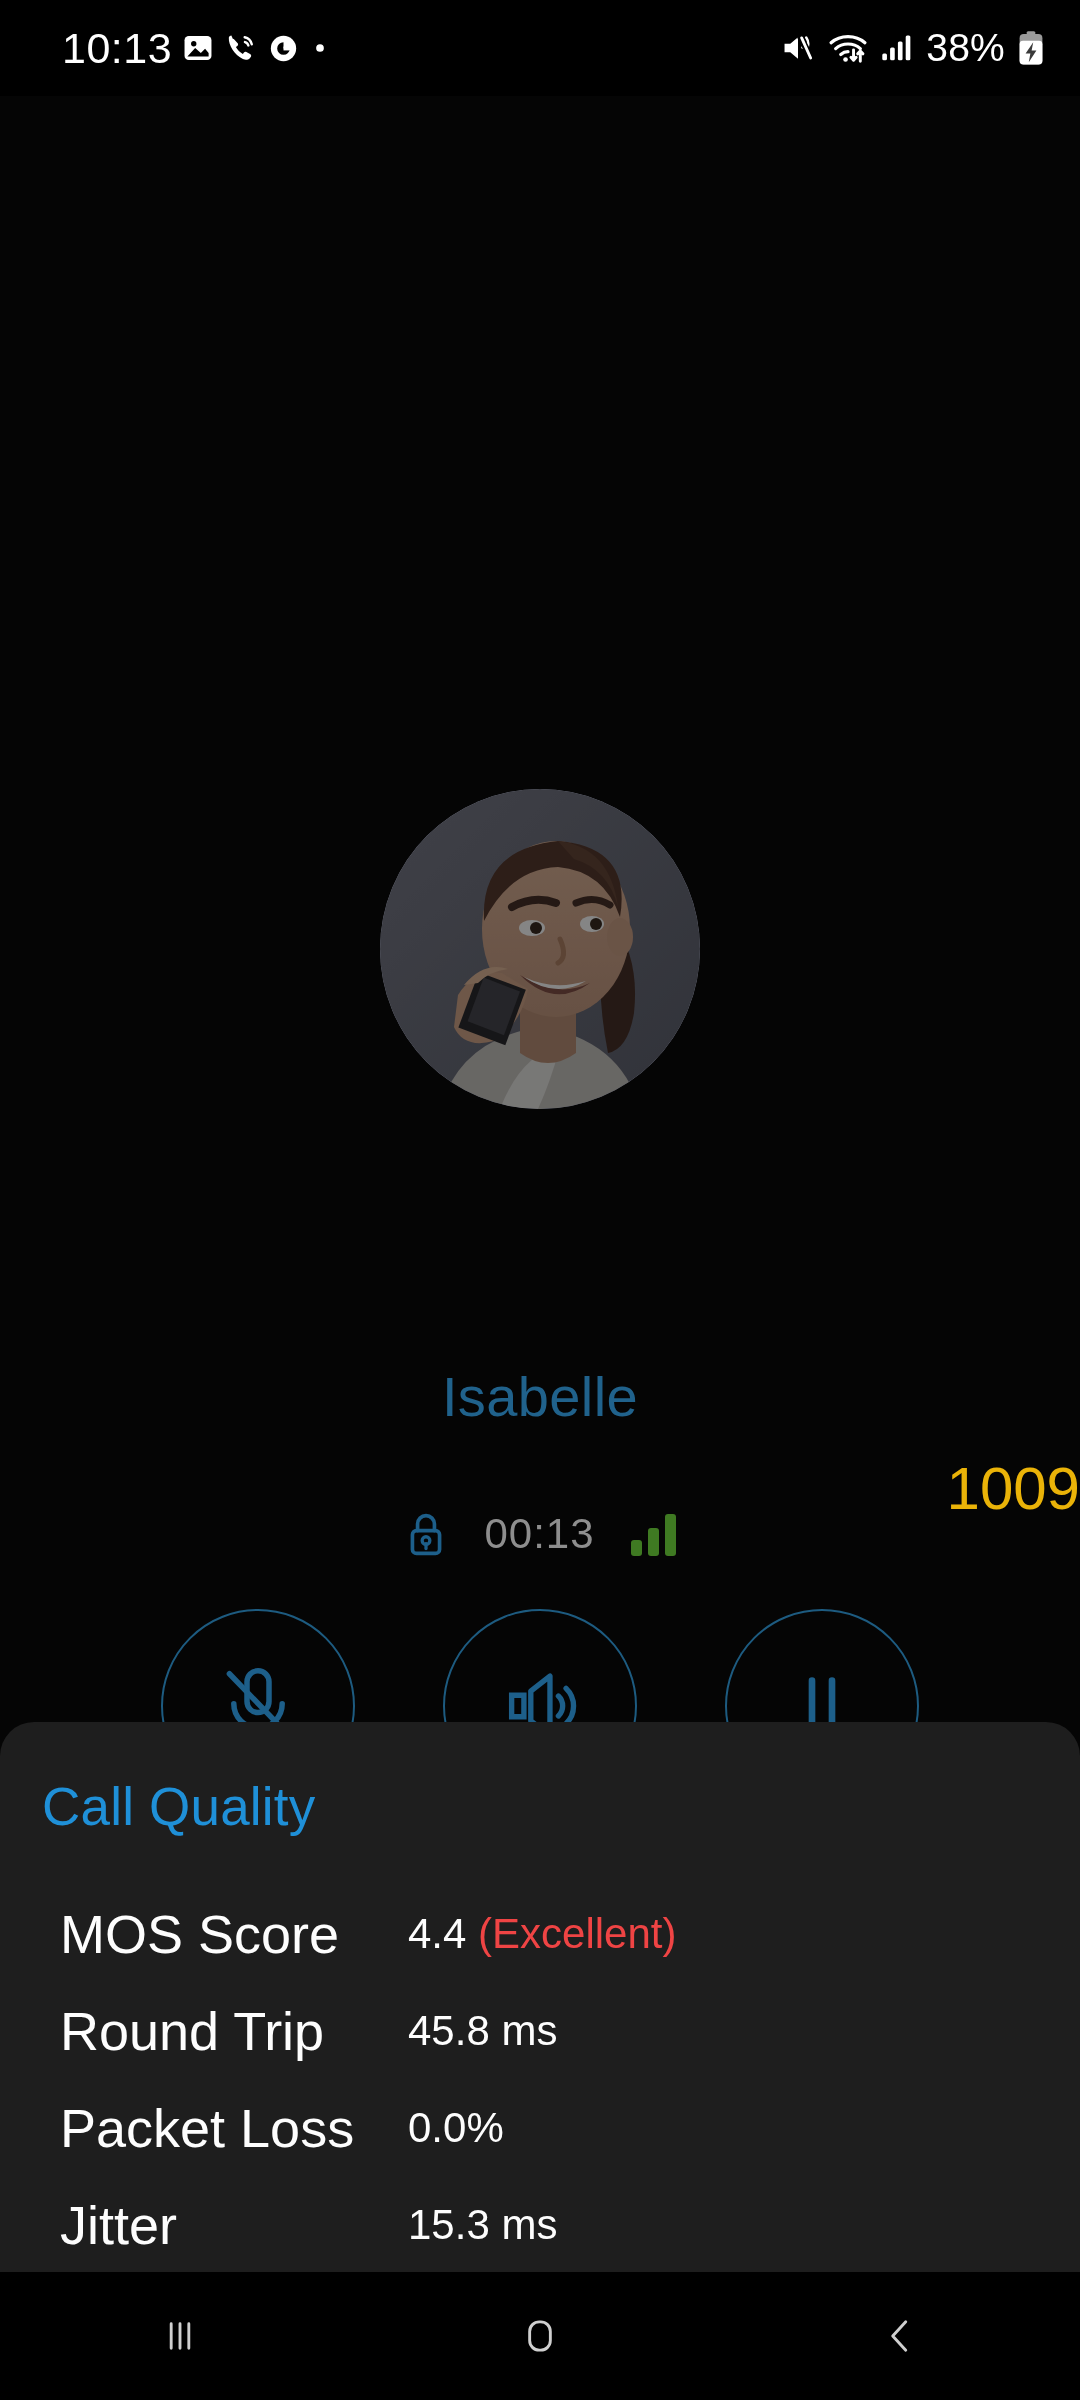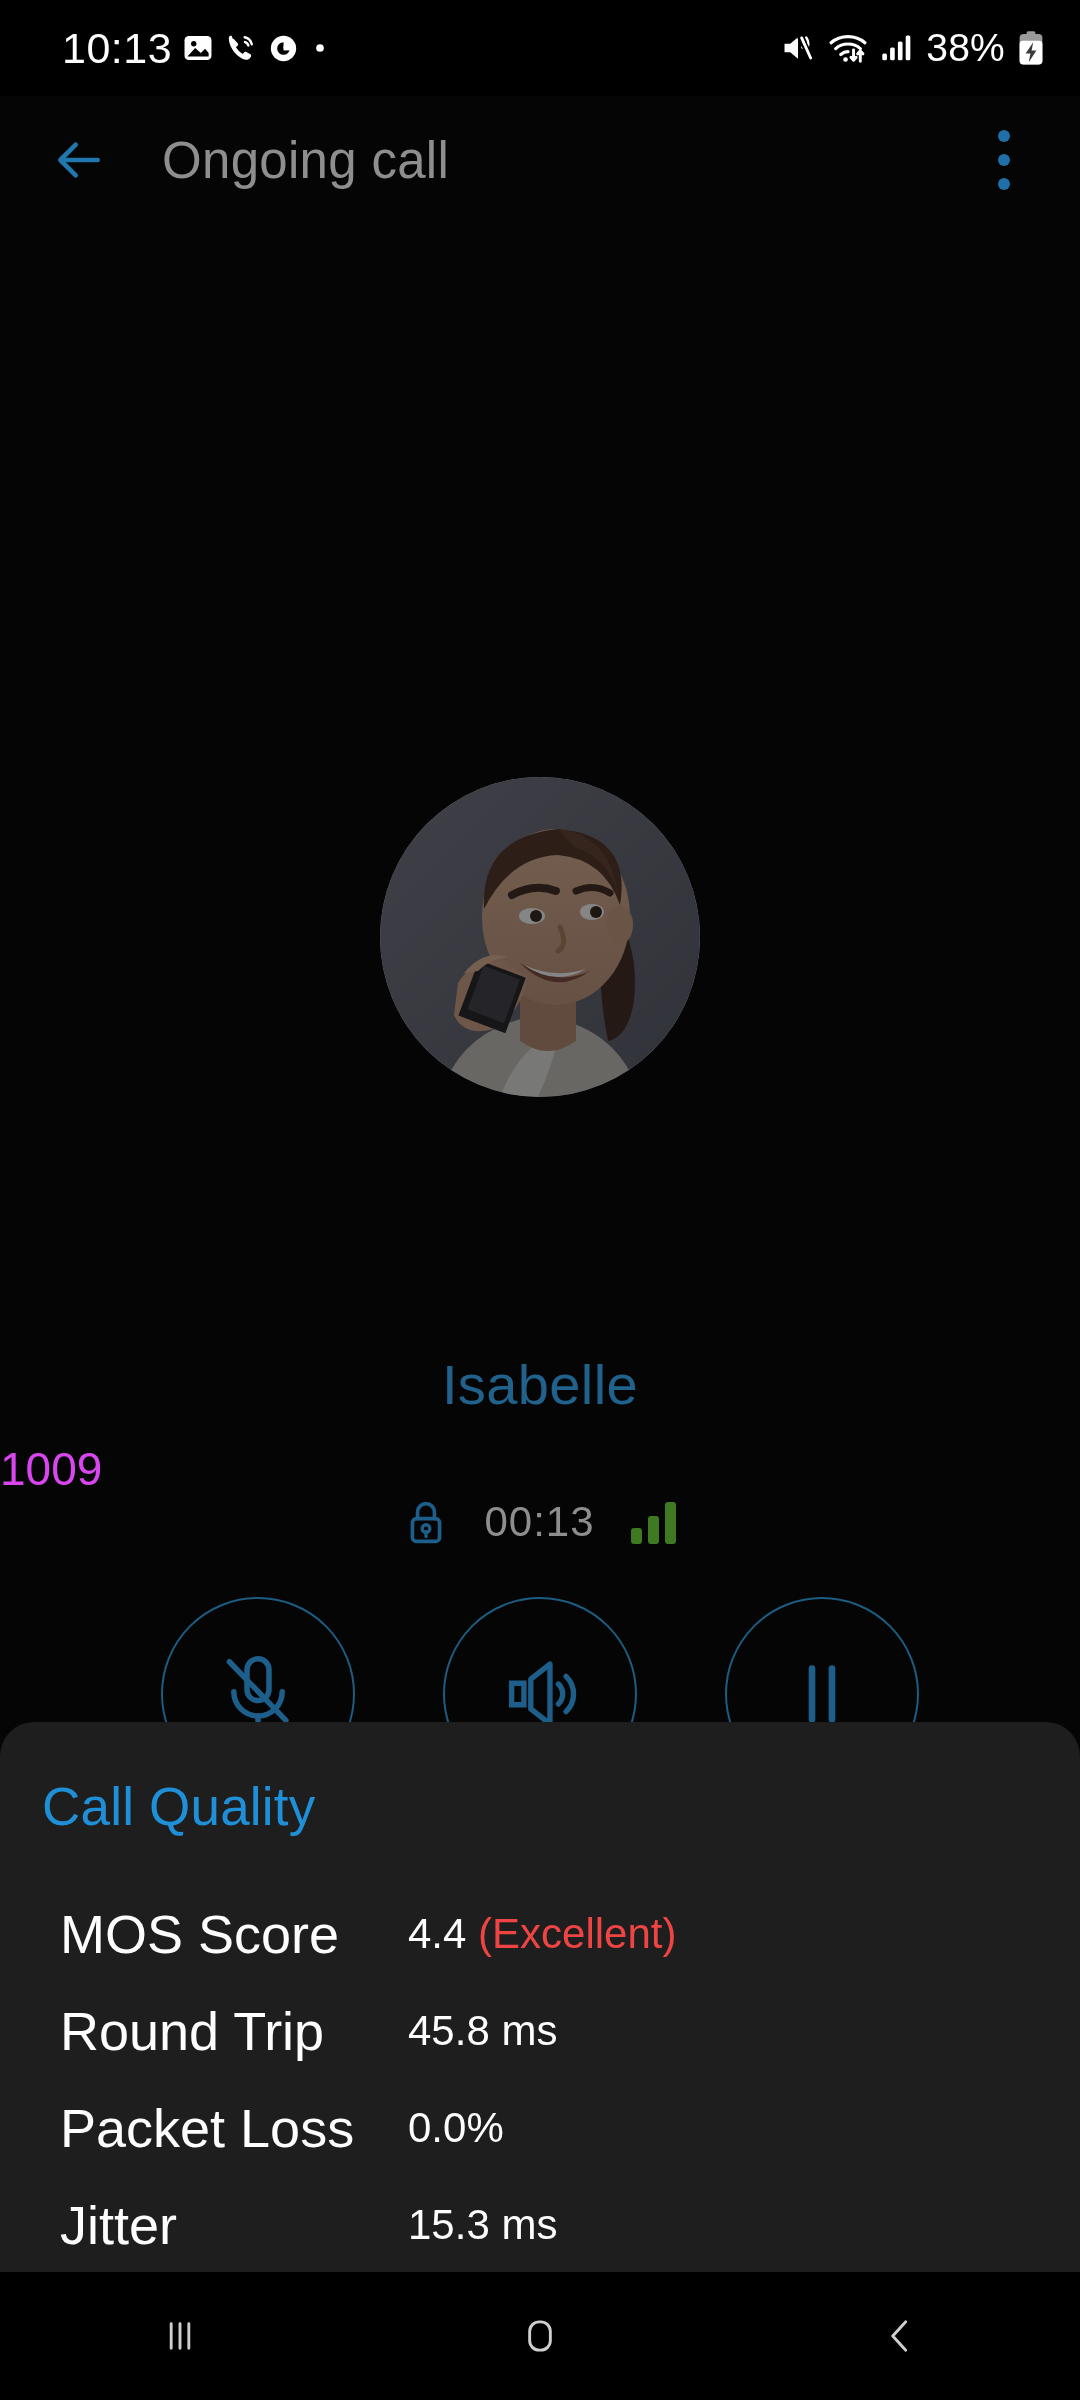--- a/index.html
+++ b/index.html
@@ -31,37 +31,37 @@
   .back-btn { width:78px; height:78px; display:flex; align-items:center; justify-content:center; }
   .appbar-title {
     font-size:51px; color:#8e8e8e; margin-left:44px; letter-spacing:0.3px;
   }
   .appbar-spacer { flex:1; }
   .kebab { width:72px; height:90px; display:flex; flex-direction:column; align-items:center; justify-content:center; gap:12px; }
   .kebab i { display:block; width:12px; height:12px; border-radius:50%; background:#1f6fa8; }
 
   
   .callarea {
-    position:absolute; top:212px; left:0; width:1080px; height:1500px;
+    position:absolute; top:224px; left:0; width:1080px; height:1500px;
     display:flex; flex-direction:column; align-items:center;
   }
   .avatar-wrap {
     position:absolute; top:565px; left:50%; transform:translateX(-50%);
     width:320px; height:320px; border-radius:50%; overflow:hidden;
     background:#6e7180;
   }
   .avatar-img { width:320px; height:320px; display:block; filter:brightness(0.52) saturate(0.85); }
 
   .contact-name {
     position:absolute; top:1140px; width:100%; text-align:center;
     font-size:56px; color:#20628c; letter-spacing:0.4px;
   }
   .contact-ext {
-    position:absolute; top:1230px; width:100%; text-align:left;
-    font-size:46px; color:#d946ef;
+    position:absolute; top:1230px; width:100%; text-align:right;
+    font-size:60px; color:#eab308;
   }
   .callmeta {
     position:absolute; top:1285px; width:100%;
     display:flex; align-items:center; justify-content:center; gap:36px;
   }
   .lock-icon { display:block; }
   .call-timer { font-size:42px; color:#8e8e8e; letter-spacing:1px; }
   .qbars { display:flex; align-items:flex-end; gap:6px; height:44px; }
   .qbars i { display:block; width:11px; background:#3f7a22; border-radius:3px; }
   .qbars i:nth-child(1){ height:16px; }
@@ -162,34 +162,20 @@
       <span class="sb-pct">38%</span>
       <svg class="sbicon" width="30" height="38" viewBox="0 0 18 24">
         <rect x="6.2" y="1.4" width="5.6" height="2.2" rx="1" fill="#9a9a9a"></rect>
         <rect x="1.8" y="3.2" width="14.4" height="19.2" rx="2.6" fill="#9a9a9a"></rect>
         <rect x="1.8" y="7.4" width="14.4" height="15" rx="2.2" fill="#fff"></rect>
         <path d="M10.4 8.4 L5.6 15.4 H8.6 L7.6 21 L12.4 13.6 H9.4 Z" fill="#3a3a3a"></path>
       </svg>
     </div>
   </div>
 
-  <div class="appbar">
-    <div class="back-btn">
-      <svg width="56" height="56" viewBox="0 0 24 24">
-        <path d="M20 12H4.6M10.6 5.4 4 12l6.6 6.6" stroke="#2076ad" stroke-width="2" fill="none" stroke-linecap="round" stroke-linejoin="round"></path>
-      </svg>
-    </div>
-    <div class="appbar-title">Ongoing call</div>
-    <div class="appbar-spacer"></div>
-    <div class="kebab">
-      <i></i>
-      <i></i>
-      <i></i>
-    </div>
-  </div>
 
   <div class="callarea">
 
     <div class="avatar-wrap">
       <svg class="avatar-img" viewBox="0 0 320 320">
         <defs>
           <clipPath id="avclip">
               <circle cx="160" cy="160" r="160"></circle>
             </clipPath>
           <linearGradient id="bgGrad" x1="0" y1="0" x2="1" y2="1">

